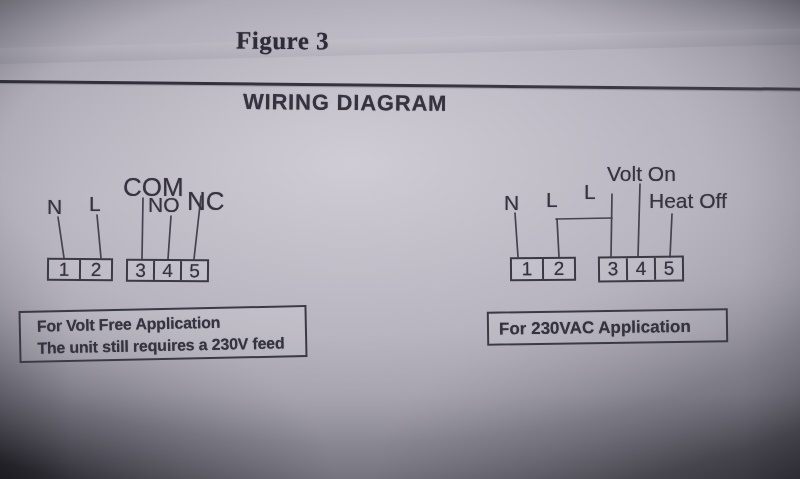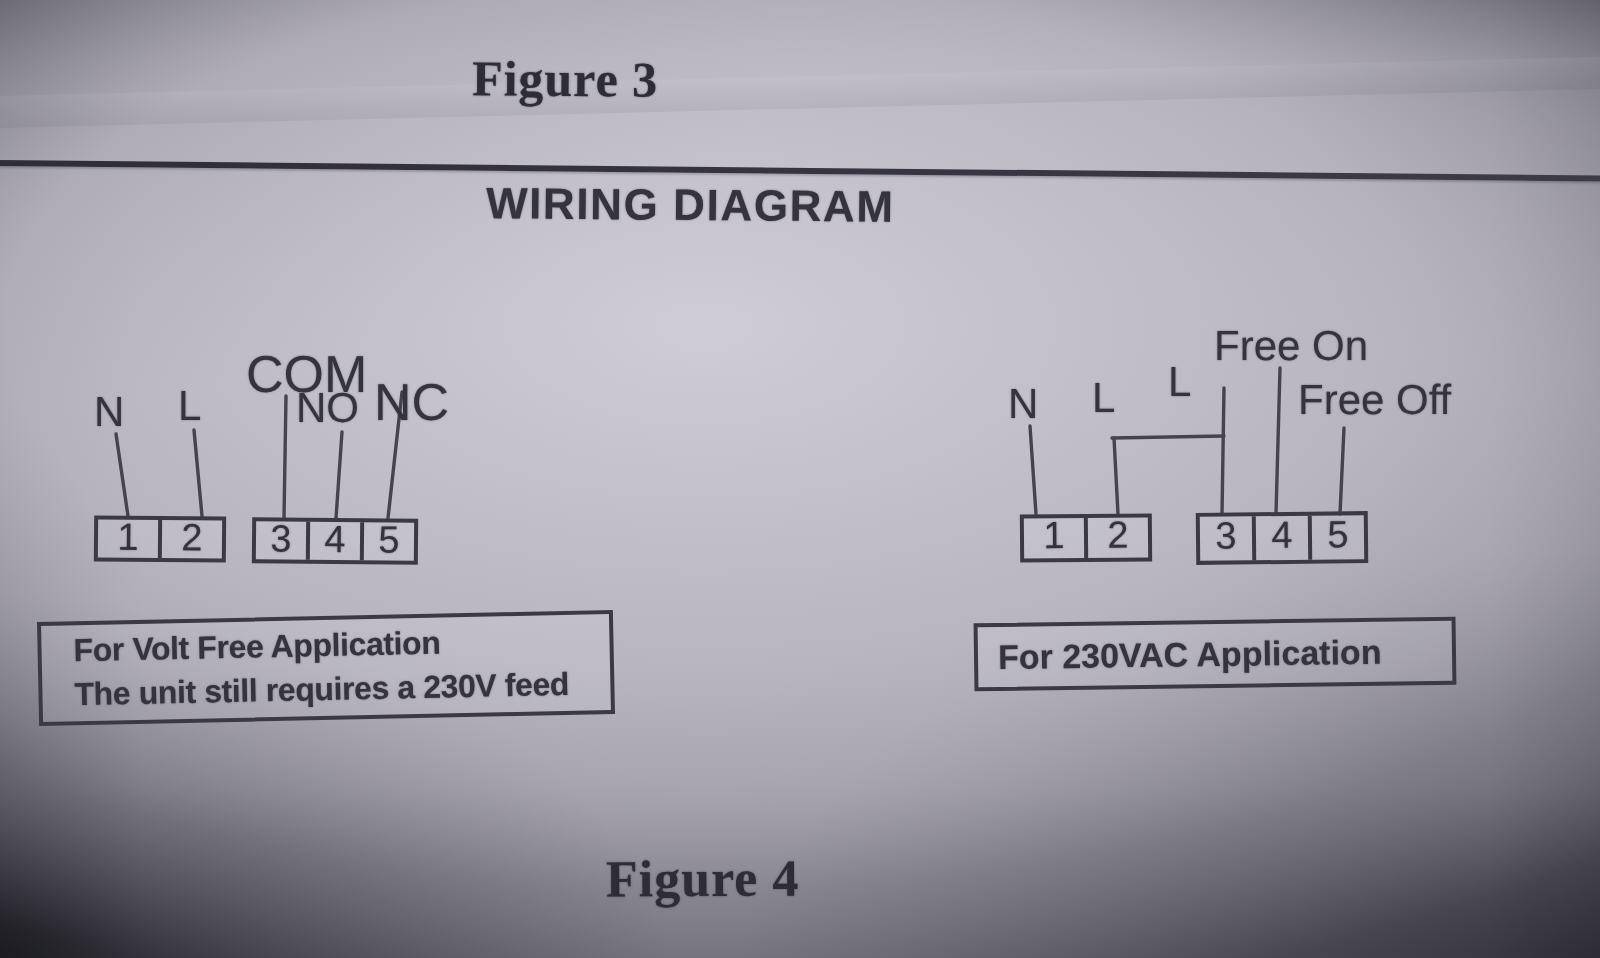--- a/index.html
+++ b/index.html
@@ -110,22 +110,22 @@
 
     <span class="term-label ink" style="left:47px;top:196px">N</span>
     <span class="term-label ink" style="left:89px;top:193px">L</span>
     <span class="term-label lab-big ink" style="left:123px;top:176px">COM</span>
     <span class="term-label ink" style="left:148px;top:194px">NO</span>
     <span class="term-label lab-big ink" style="left:187px;top:190px">NC</span>
 
     <span class="term-label ink" style="left:504px;top:192px">N</span>
     <span class="term-label ink" style="left:546px;top:189px">L</span>
     <span class="term-label ink" style="left:584px;top:181px">L</span>
-    <span class="term-label ink" style="left:607px;top:163px">Free On</span>
-    <span class="term-label ink" style="left:649px;top:190px">Free Off</span>
+    <span class="term-label ink" style="left:607px;top:163px">Volt On</span>
+    <span class="term-label ink" style="left:649px;top:190px">Heat Off</span>
 
     <div id="block-left-a" class="tblock">
       <div class="tcell">1</div>
       <div class="tcell">2</div>
     </div>
     <div id="block-left-b" class="tblock">
       <div class="tcell">3</div>
       <div class="tcell">4</div>
       <div class="tcell">5</div>
     </div>
@@ -141,16 +141,15 @@
     </div>
 
     <div id="caption-left" class="caption-box ink">
       <div>For Volt Free Application</div>
       <div>The unit still requires a 230V feed</div>
     </div>
     <div id="caption-right" class="caption-box ink">
       <div>For 230VAC Application</div>
     </div>
 
-    <div id="figure-bottom" class="fig-title">Figure 4</div>
 
   </div>
 </div>
 
 </body></html>

